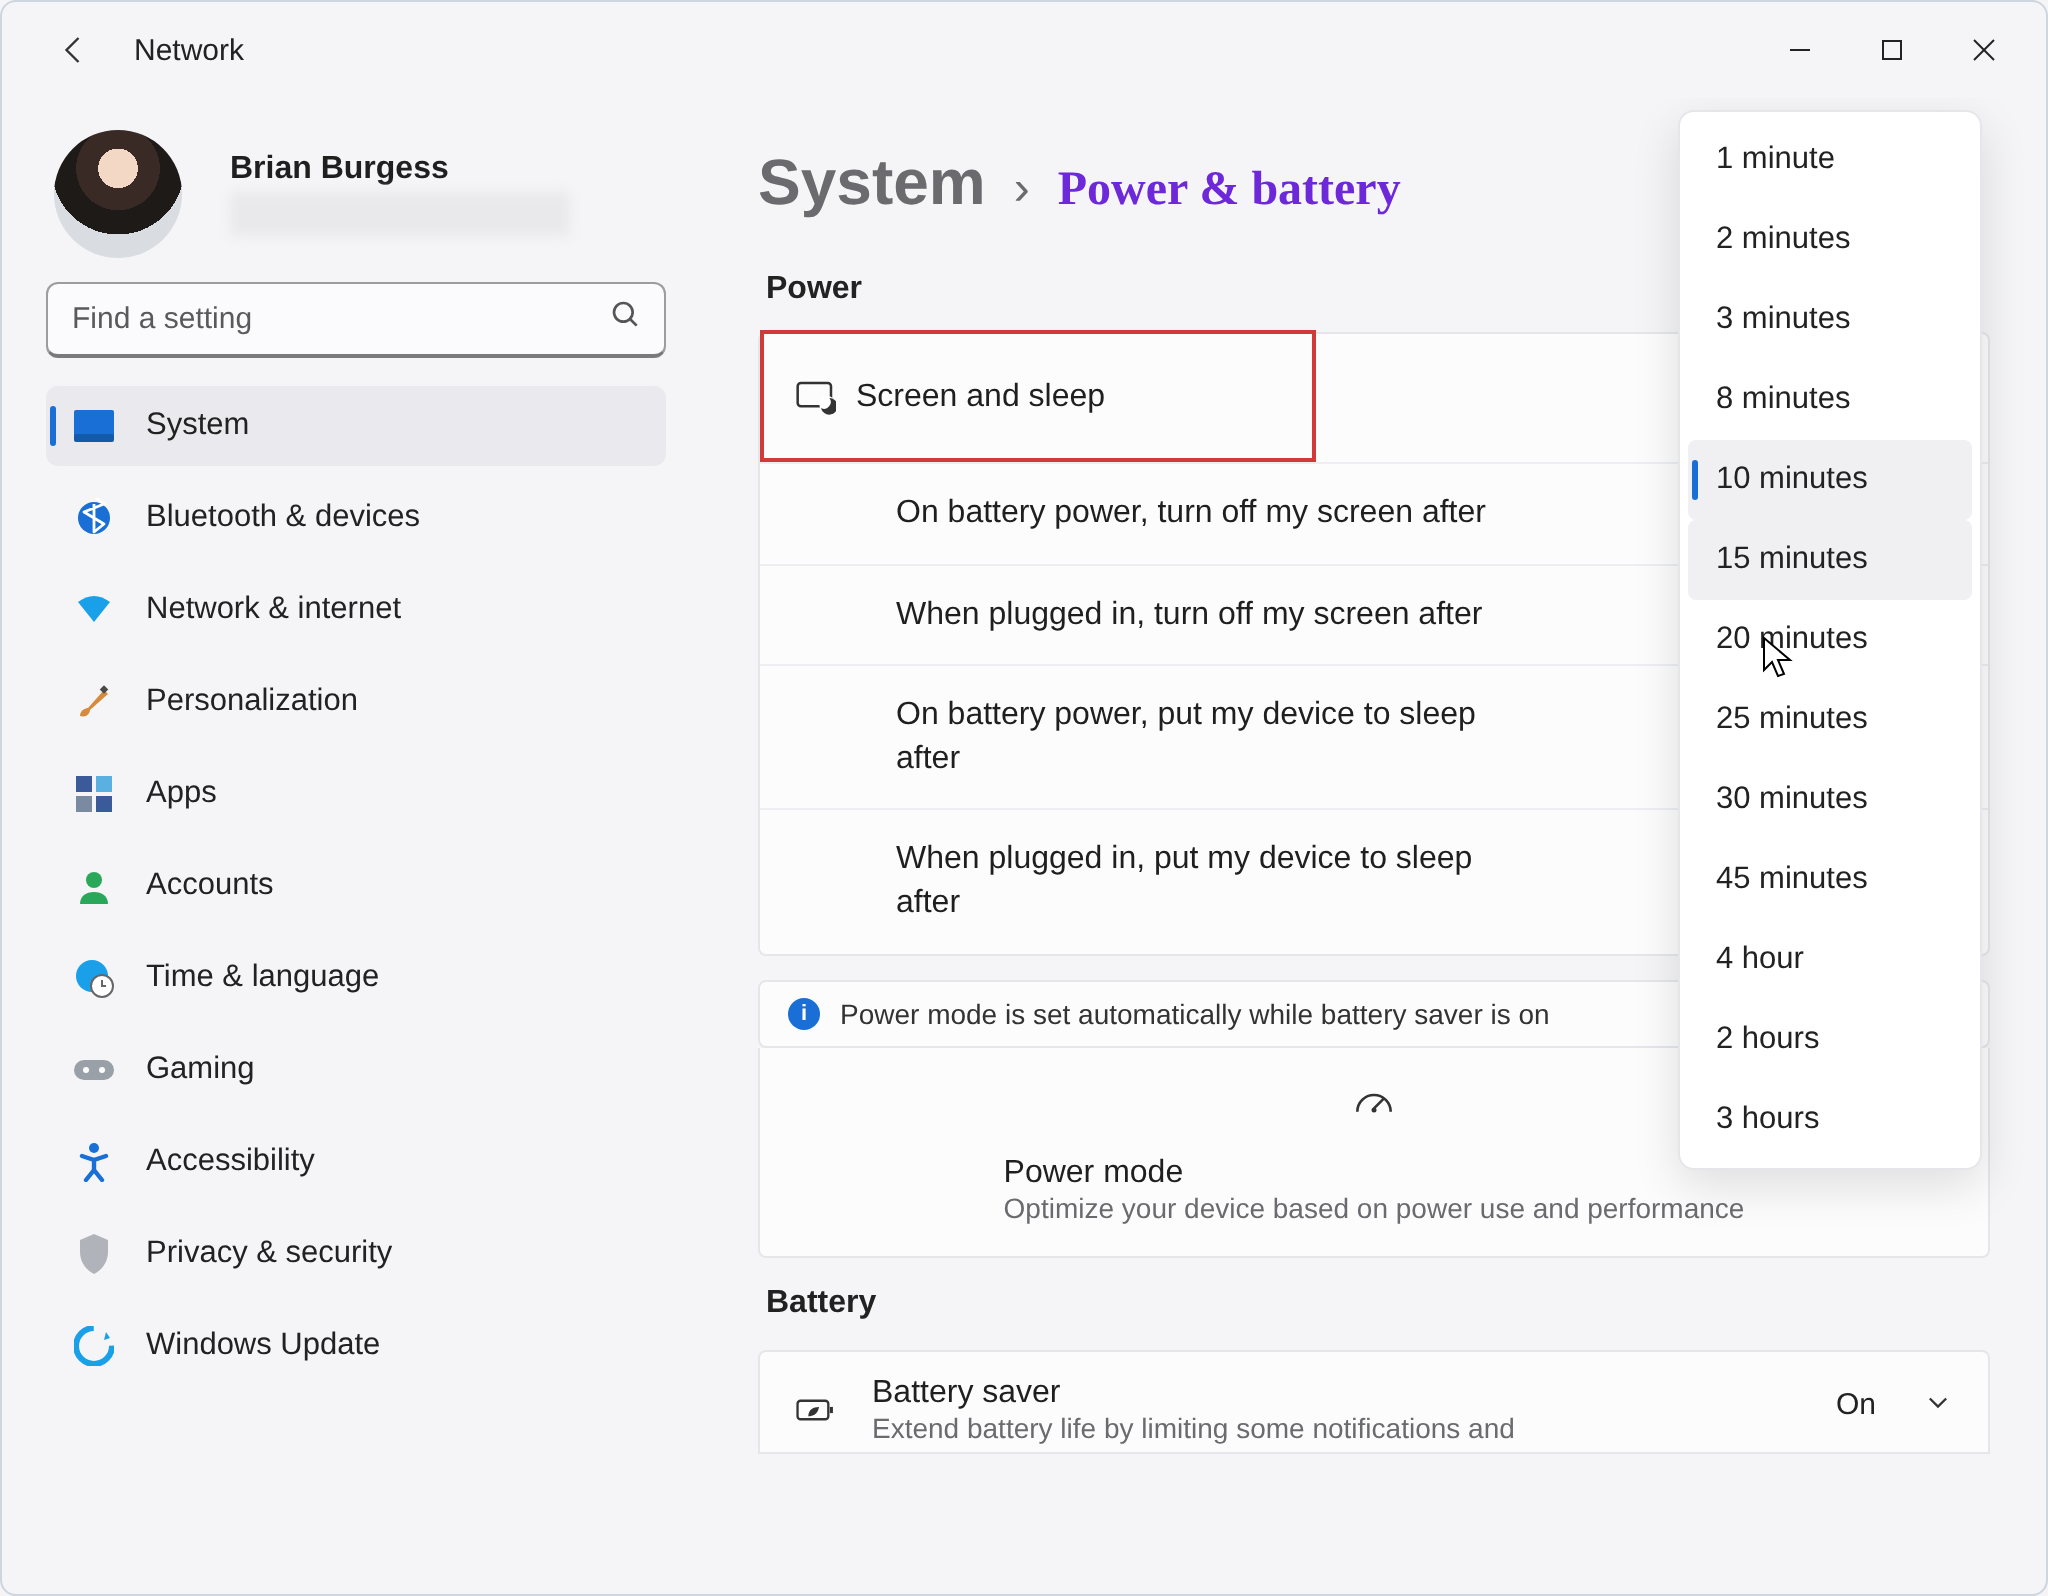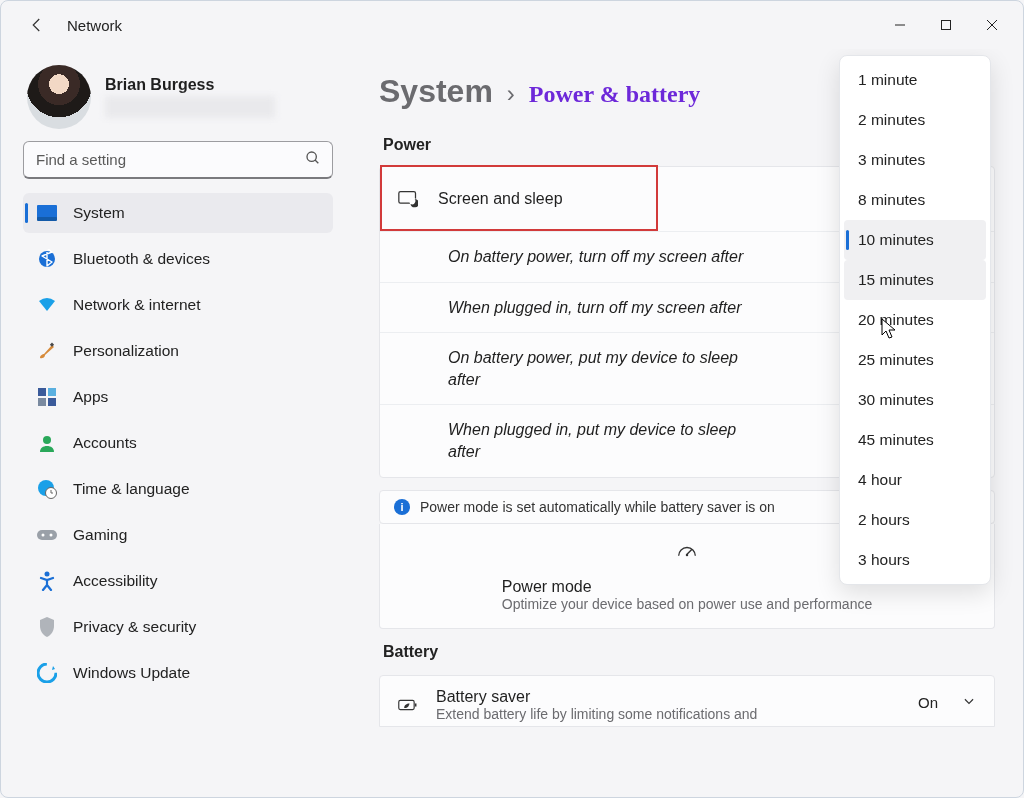--- a/index.html
+++ b/index.html
@@ -9,21 +9,21 @@
   .titlebar { height: 48px; display: flex; align-items: center; padding: 0 8px 0 22px; }
   .back-btn { width: 28px; height: 28px; display:flex; align-items:center; justify-content:center; font-size: 18px; color:#333; }
   .title-text { margin-left: 16px; font-size: 15px; color: #222; }
   .win-controls { margin-left: auto; display:flex; gap: 0; }
   .win-btn { width: 46px; height: 32px; display:flex; align-items:center; justify-content:center; }
   .win-btn svg { stroke: #222; }
 
   
   .layout { display: flex; height: calc(100% - 48px); }
   .sidebar { width: 350px; padding: 8px 12px 0 22px; }
-  .user-row { display:flex; align-items:center; gap: 14px; margin: 8px 0 12px 4px; }
+  .user-row { display:flex; align-items:center; gap: 24px; margin: 8px 0 12px 4px; }
   .avatar { width: 64px; height: 64px; border-radius: 50%; background: radial-gradient(circle at 50% 30%, #f2d8c5 0 18%, #3a2a26 18% 38%, #1e1a18 38% 60%, #d9dde1 60% 100%); background-color:#cfd3d8; }
   .user-name { font-size: 16px; font-weight: 600; color: #1f1f1f; }
   .user-email { width: 170px; height: 22px; background: #e9e9ec; filter: blur(3px); border-radius:2px; margin-top:2px; }
 
   .search-wrap { position: relative; margin: 12px 6px 14px 0; }
   .search-input { width: 100%; height: 38px; border: 1px solid #9c9ca0; border-bottom: 2px solid #7a7a7e; border-radius: 6px; background: #fbfbfd; padding: 0 40px 0 12px; font-size: 15px; color:#555; }
   .search-input::placeholder { color: #5a5a5a; }
   .search-icon-wrap { position:absolute; right: 12px; top: 50%; transform: translateY(-50%); }
 
   .nav { margin-top: 6px; }
@@ -34,24 +34,24 @@
 
   
   .main { flex:1; padding: 24px 28px 0 28px; overflow:hidden; position:relative; }
   .breadcrumb { display:flex; align-items:baseline; gap: 14px; margin-bottom: 26px; }
   .crumb-parent { font-size: 32px; font-weight:600; color:#6b6b6f; }
   .crumb-sep { font-size: 24px; color:#6b6b6f; }
   .crumb-current { font-size: 24px; font-weight:600; color:#6d28d9;font-family:Liberation Serif, serif; }
   .section-label { font-size: 16px; font-weight:600; color:#222; margin: 8px 0 12px 4px; }
 
   .card { background:#fcfcfd; border:1px solid #e5e6ea; border-radius:4px; }
-  .screen-sleep-header { display:flex; align-items:center; height:64px; padding: 0 18px; gap: 20px; position:relative; }
+  .screen-sleep-header { display:flex; align-items:center; height:64px; padding: 0 18px; gap: 10px; position:relative; }
   .screen-sleep-highlight { position:absolute; left:0px; top:-2px; width:278px; height:66px; border:2px solid #d23a3a; pointer-events:none; }
   .chevron-box { position:absolute; right: 14px; top:50%; transform:translateY(-50%); }
-  .subrow { display:flex; align-items:center; padding: 14px 18px 14px 68px; border-top:1px solid #eceef1;font-style:italic; }
+  .subrow { display:flex; align-items:center; padding: 14px 18px 14px 68px; border-top:1px solid #eceef1; }
   .subrow-text { font-size:16px; color:#1f1f1f; max-width: 300px; line-height:1.35; }
 
   .info-bar { margin-top:12px; display:flex; align-items:center; gap:10px; background:#fcfcfd; border:1px solid #e5e6ea; border-radius:4px; padding: 8px 14px; font-size:14px; color:#333; }
   .info-icon { width:16px; height:16px; border-radius:50%; background:#1a6fd6; color:#fff; display:flex; align-items:center; justify-content:center; font-size:11px; font-weight:bold; }
   .power-mode-row { display:flex; align-items:center; gap: 18px; background:#fcfcfd; border:1px solid #e5e6ea; border-top:none; border-radius:0 0 4px 4px; padding: 16px 18px; flex-direction: column; }
   .pm-title { font-size:16px; color:#1f1f1f; }
   .pm-sub { font-size:14px; color:#6b6b6f; }
 
   .battery-saver-row { margin-top: 14px; display:flex; align-items:center; gap:18px; background:#fcfcfd; border:1px solid #e5e6ea; border-radius:4px 4px 0 0; padding: 12px 40px 4px 18px; position:relative; }
   .bs-on { position:absolute; right:56px; top:18px; font-size:15px; color:#222; }

